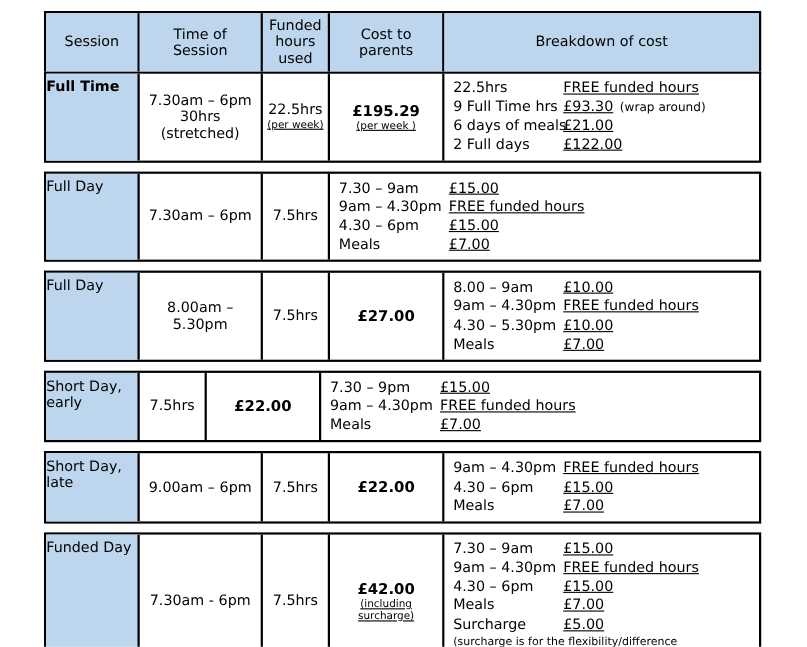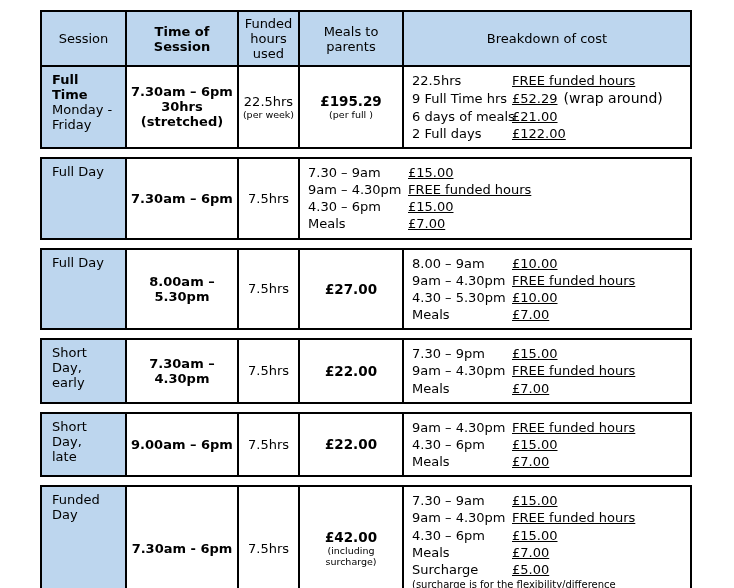--- a/index.html
+++ b/index.html
@@ -8,94 +8,92 @@
 
   .table-wrap { position: absolute; top: 10px; left: 40px; width: 652px; }
 
   .block { display: flex; align-items: stretch; border: 2px solid #000; background: #fff; }
   .row { margin-top: 8px; }
   .row-first { margin-top: -2px; }
 
   .cell { border-right: 2px solid #000; }
   .cell:last-child { border-right: 0; }
 
-  .col-session { width: 85px; background: #bdd6ee; padding: 5px 10px; }
-  .col-time    { width: 112px; font-weight: bold; }
+  .col-session { width: 85px; background: #bdd6ee; padding: 5px 0; }
+  .col-time    { width: 112px; }
   .col-funded  { width: 61px; }
   .col-cost    { width: 104px; }
   .col-break   { flex: 1; padding: 5px 8px; display: flex; flex-direction: column; justify-content: center; }
 
   .center { display: flex; flex-direction: column; justify-content: center; align-items: center; text-align: center; white-space: pre-line; padding: 4px 2px; }
 
   .header-block .cell { background: #bdd6ee; display: flex; align-items: center; justify-content: center; text-align: center; white-space: pre-line; min-height: 50px; padding: 4px; }
 
   .r0 { min-height: 80px; }
   .r1 { min-height: 78px; }
   .r2 { min-height: 72px; }
   .r3 { min-height: 64px; }
   .r4 { min-height: 62px; }
   .r5 { min-height: 126px; }
 
   .bold { font-weight: bold; }
   .session-sub { white-space: pre-line; }
   .cost-main { font-weight: bold; font-size: 13.5px; text-align: center; }
-  .small { font-size: 9.5px; white-space: pre-line; }
+  .small { font-size: 9.5px; white-space: pre-line; text-decoration: underline; }
   .small:empty, .session-sub:empty { display: none; }
 
   .bline { display: flex; align-items: baseline; line-height: 1.32; }
   .lbl { width: 100px; flex-shrink: 0; white-space: nowrap; }
   .val { white-space: nowrap; text-decoration: underline; }
-  .note { margin-left: 6px; font-size: 14px; }
+  .note { margin-left: 6px; font-size: 11px; }
   .note:empty { display: none; }
 
   .footnote { font-size: 10px; line-height: 1.25; white-space: pre-line; margin-top: 1px; }
   .footnote:empty { display: none; }
 </style>
 </head>
 <body>
 
 <div class="table-wrap">
 
   <div class="block header-block">
     <div class="cell col-session">Session</div>
     <div class="cell col-time">Time of Session</div>
     <div class="cell col-funded">Funded
 hours
 used</div>
-    <div class="cell col-cost">Meals to
+    <div class="cell col-cost">Cost to
 parents</div>
     <div class="cell col-break" style="flex-direction:row;">Breakdown of cost</div>
   </div>
 
   <div class="block row row-first r0">
     <div class="cell col-session">
       <div class="bold">Full Time</div>
-      <div class="session-sub">Monday -
-Friday</div>
     </div>
     <div class="cell col-time center">7.30am – 6pm
 30hrs
 (stretched)</div>
     <div class="cell col-funded center">
       <div>22.5hrs</div>
       <div class="small">(per week)</div>
     </div>
     <div class="cell col-cost center">
       <div class="cost-main">£195.29</div>
-      <div class="small">(per full )</div>
+      <div class="small">(per week )</div>
     </div>
     <div class="cell col-break">
       <div class="bline">
         <span class="lbl">22.5hrs</span>
         <span class="val">FREE funded hours</span>
 
       </div>
       <div class="bline">
         <span class="lbl">9 Full Time hrs</span>
-        <span class="val">£52.29</span>
+        <span class="val">£93.30</span>
         <span class="note">(wrap around)</span>
       </div>
       <div class="bline">
         <span class="lbl">6 days of meals</span>
         <span class="val">£21.00</span>
 
       </div>
       <div class="bline">
         <span class="lbl">2 Full days</span>
         <span class="val">£122.00</span>
@@ -166,21 +164,20 @@
         <span class="val">£7.00</span>
       </div>
     </div>
   </div>
 
   <div class="block row r3">
     <div class="cell col-session">
       <div>Short Day,</div>
       <div class="session-sub">early</div>
     </div>
-    <div class="cell col-time center">7.30am – 4.30pm</div>
     <div class="cell col-funded center">
       <div>7.5hrs</div>
       
     </div>
     <div class="cell col-cost center">
       <div class="cost-main">£22.00</div>
       
     </div>
     <div class="cell col-break">
       <div class="bline">

